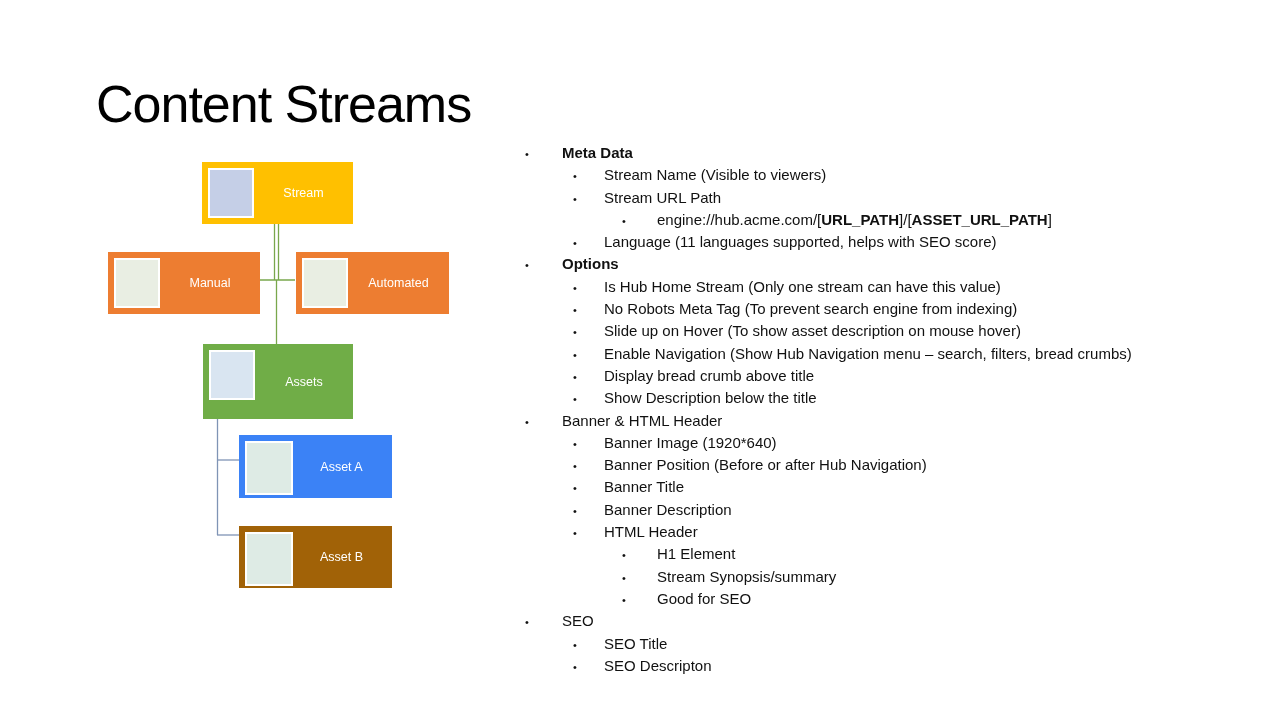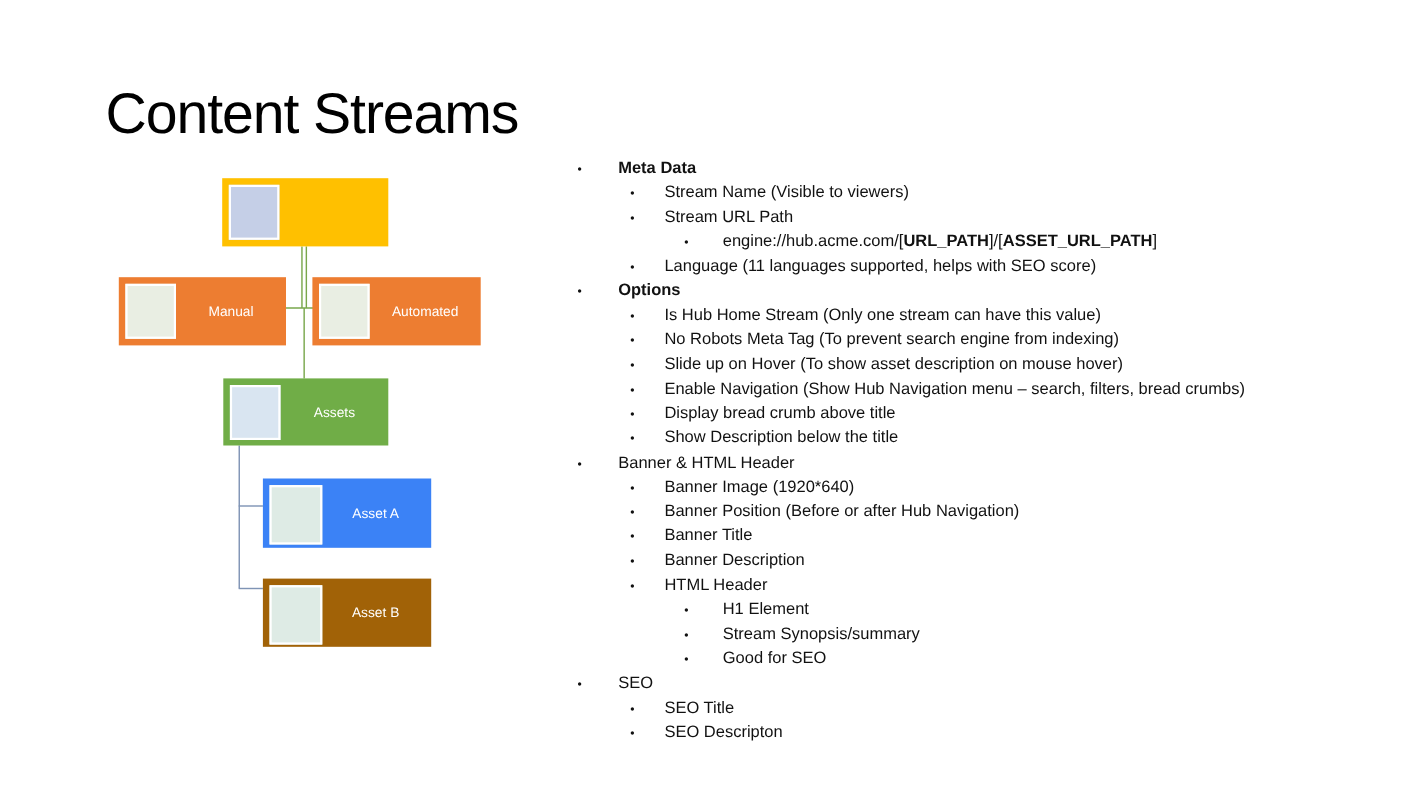--- a/index.html
+++ b/index.html
@@ -19,22 +19,22 @@
     position:absolute; left:6px; top:6px; width:42px; height:46px;
     border:2px solid #ffffff;
   }
   .node .label {
     position:absolute; left:56px; right:4px; top:0; bottom:0;
     display:flex; align-items:center; justify-content:center;
     color:#ffffff; font-size:12.5px; white-space:nowrap;
   }
   .n-stream    { left:202px; top:162px; width:151px; height:62px; }
   .n-manual    { left:108px; top:252px; width:152px; height:62px; }
-  .n-automated { left:284px; top:252px; width:153px; height:62px; }
-  .n-assets    { left:203px; top:344px; width:150px; height:61px; }
+  .n-automated { left:296px; top:252px; width:153px; height:62px; }
+  .n-assets    { left:203px; top:344px; width:150px; height:75px; }
   .n-asset-a   { left:239px; top:435px; width:153px; height:63px; }
   .n-asset-b   { left:239px; top:526px; width:153px; height:62px; }
   .n-asset-a .thumb, .n-asset-b .thumb { width:44px; height:50px; }
   
   .outline {
     position:absolute; left:0; top:142px; margin:0; padding:0; list-style:none;
     font-size:15px; color:#111;
   }
   .outline li { display:flex; align-items:baseline; height:22.3px; line-height:22.3px; white-space:nowrap; }
   .l1 { padding-left:525px; } .l1 > .bullet { width:37px; }
@@ -55,20 +55,21 @@
     <line x1="278.5" y1="224" x2="278.5" y2="280" stroke-width="1.3" stroke="#79A74C"></line>
     <line x1="260" y1="280" x2="295" y2="280" stroke-width="1.3" stroke="#79A74C"></line>
     <line x1="276.5" y1="280" x2="276.5" y2="344" stroke-width="1.3" stroke="#79A74C"></line>
     <line x1="217.5" y1="405" x2="217.5" y2="535" stroke-width="1.3" stroke="#7F94B5"></line>
     <line x1="217" y1="460" x2="239" y2="460" stroke-width="1.3" stroke="#7F94B5"></line>
     <line x1="217" y1="535" x2="239" y2="535" stroke-width="1.3" stroke="#7F94B5"></line>
   </svg>
 
   <div class="node n-stream" style="background-color: rgb(255, 192, 0);">
     <div class="thumb" style="background-color: rgb(197, 207, 231);"></div>
+    <div class="label">Stream</div>
   </div>
   <div class="node n-manual" style="background-color: rgb(237, 125, 49); text-decoration: underline;">
     <div class="thumb" style="background-color: rgb(233, 238, 227);"></div>
     <div class="label">Manual</div>
   </div>
   <div class="node n-automated" style="background-color: rgb(237, 125, 49);">
     <div class="thumb" style="background-color: rgb(233, 238, 227);"></div>
     <div class="label">Automated</div>
   </div>
   <div class="node n-assets" style="background-color: rgb(112, 173, 71);">

